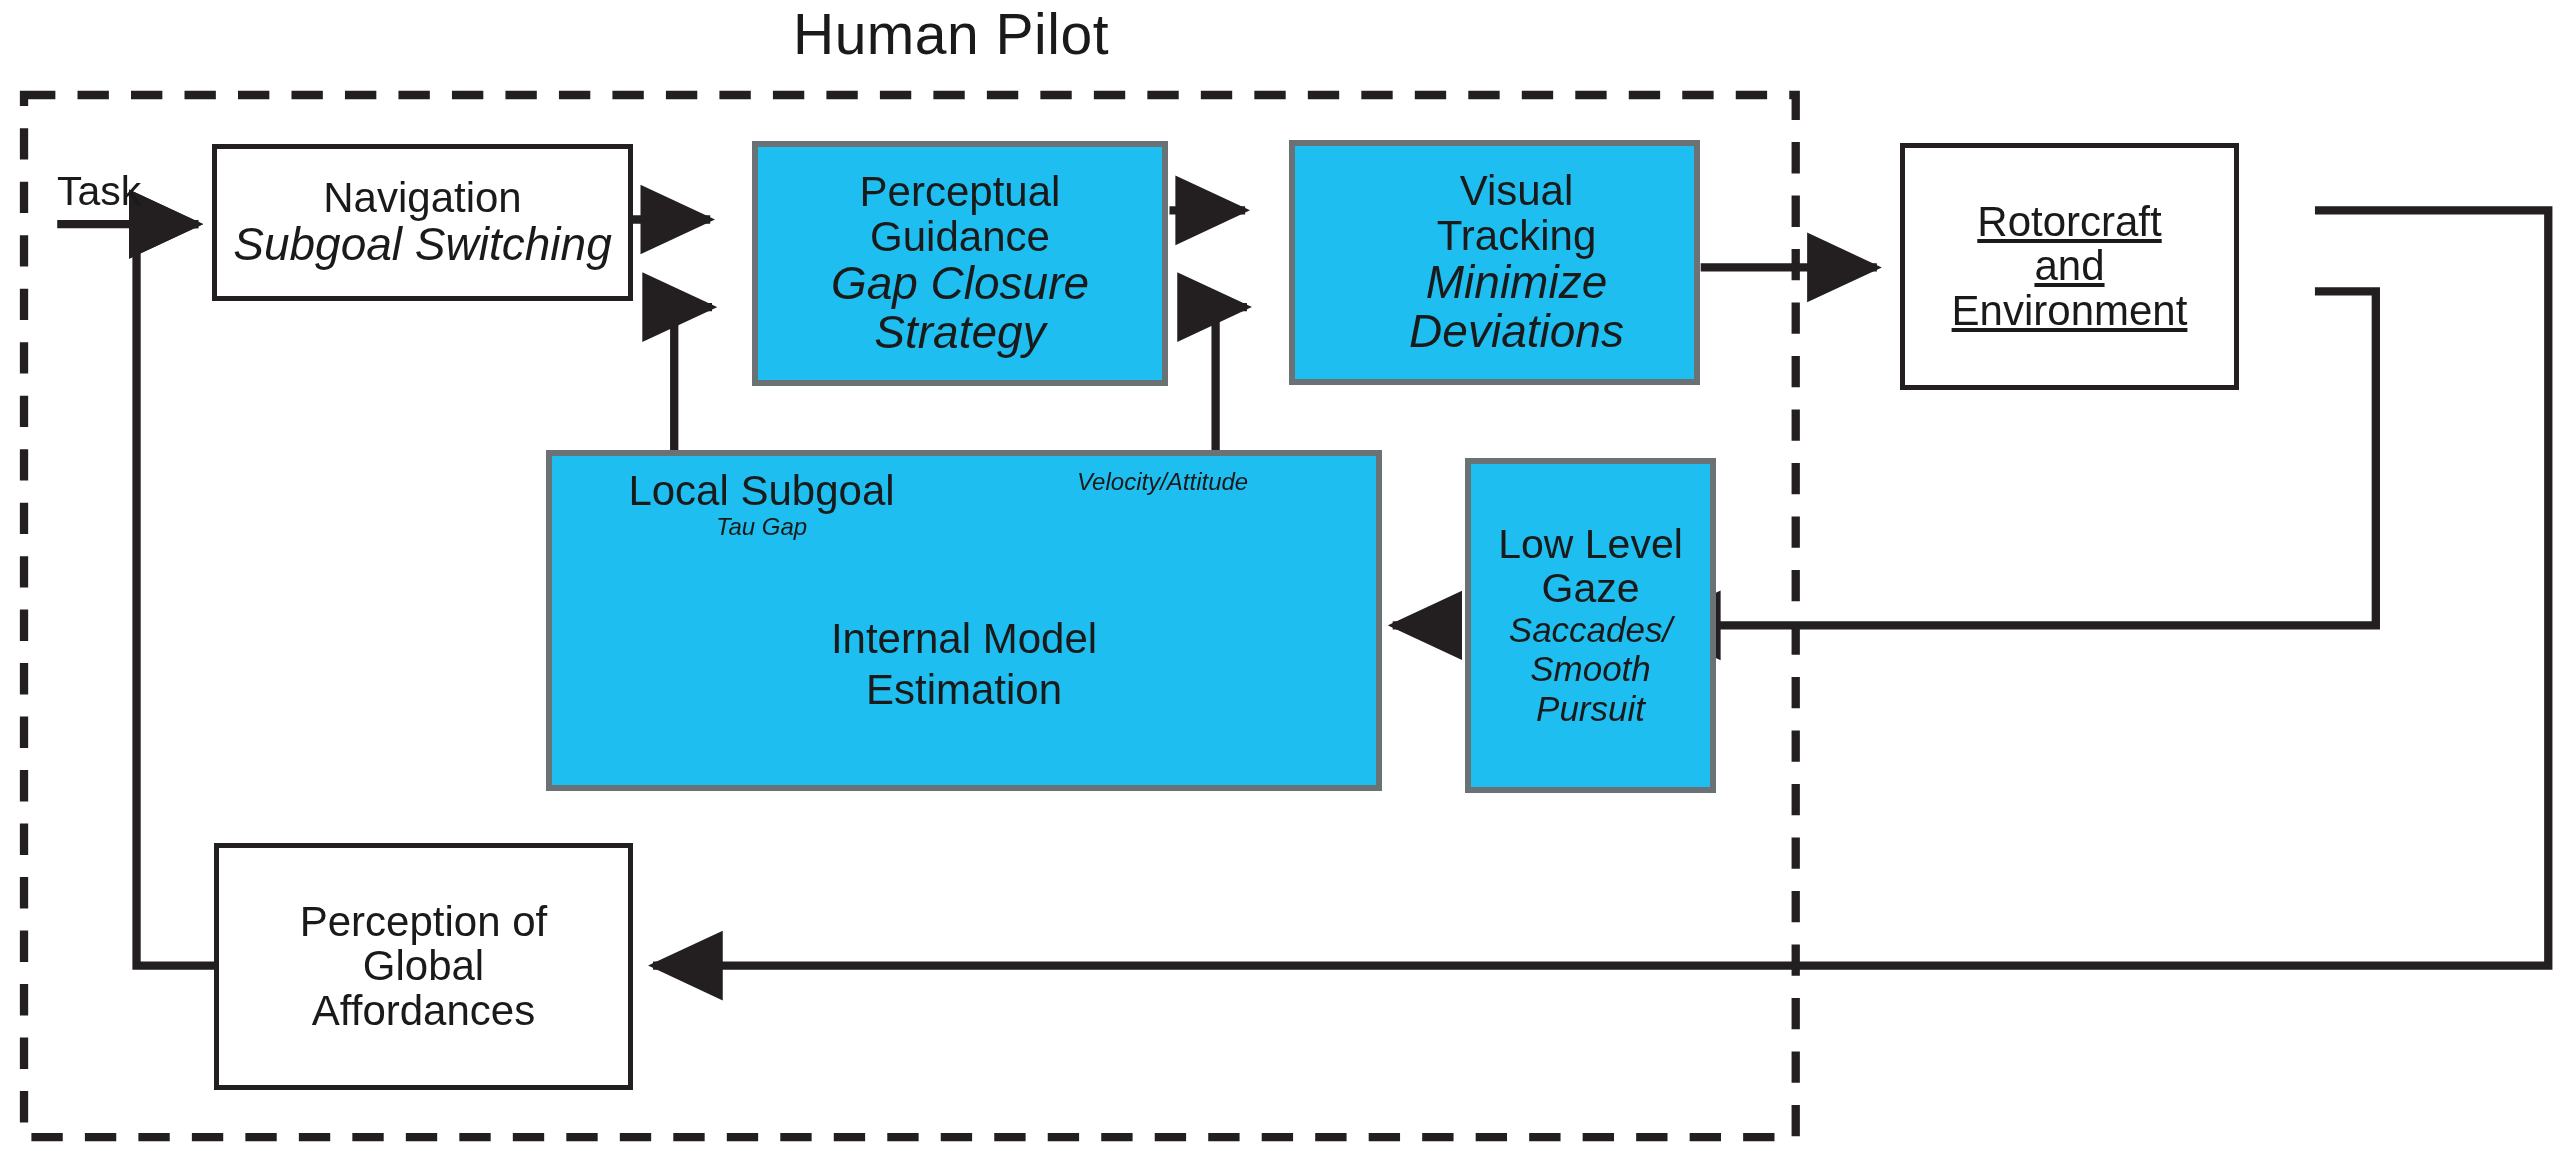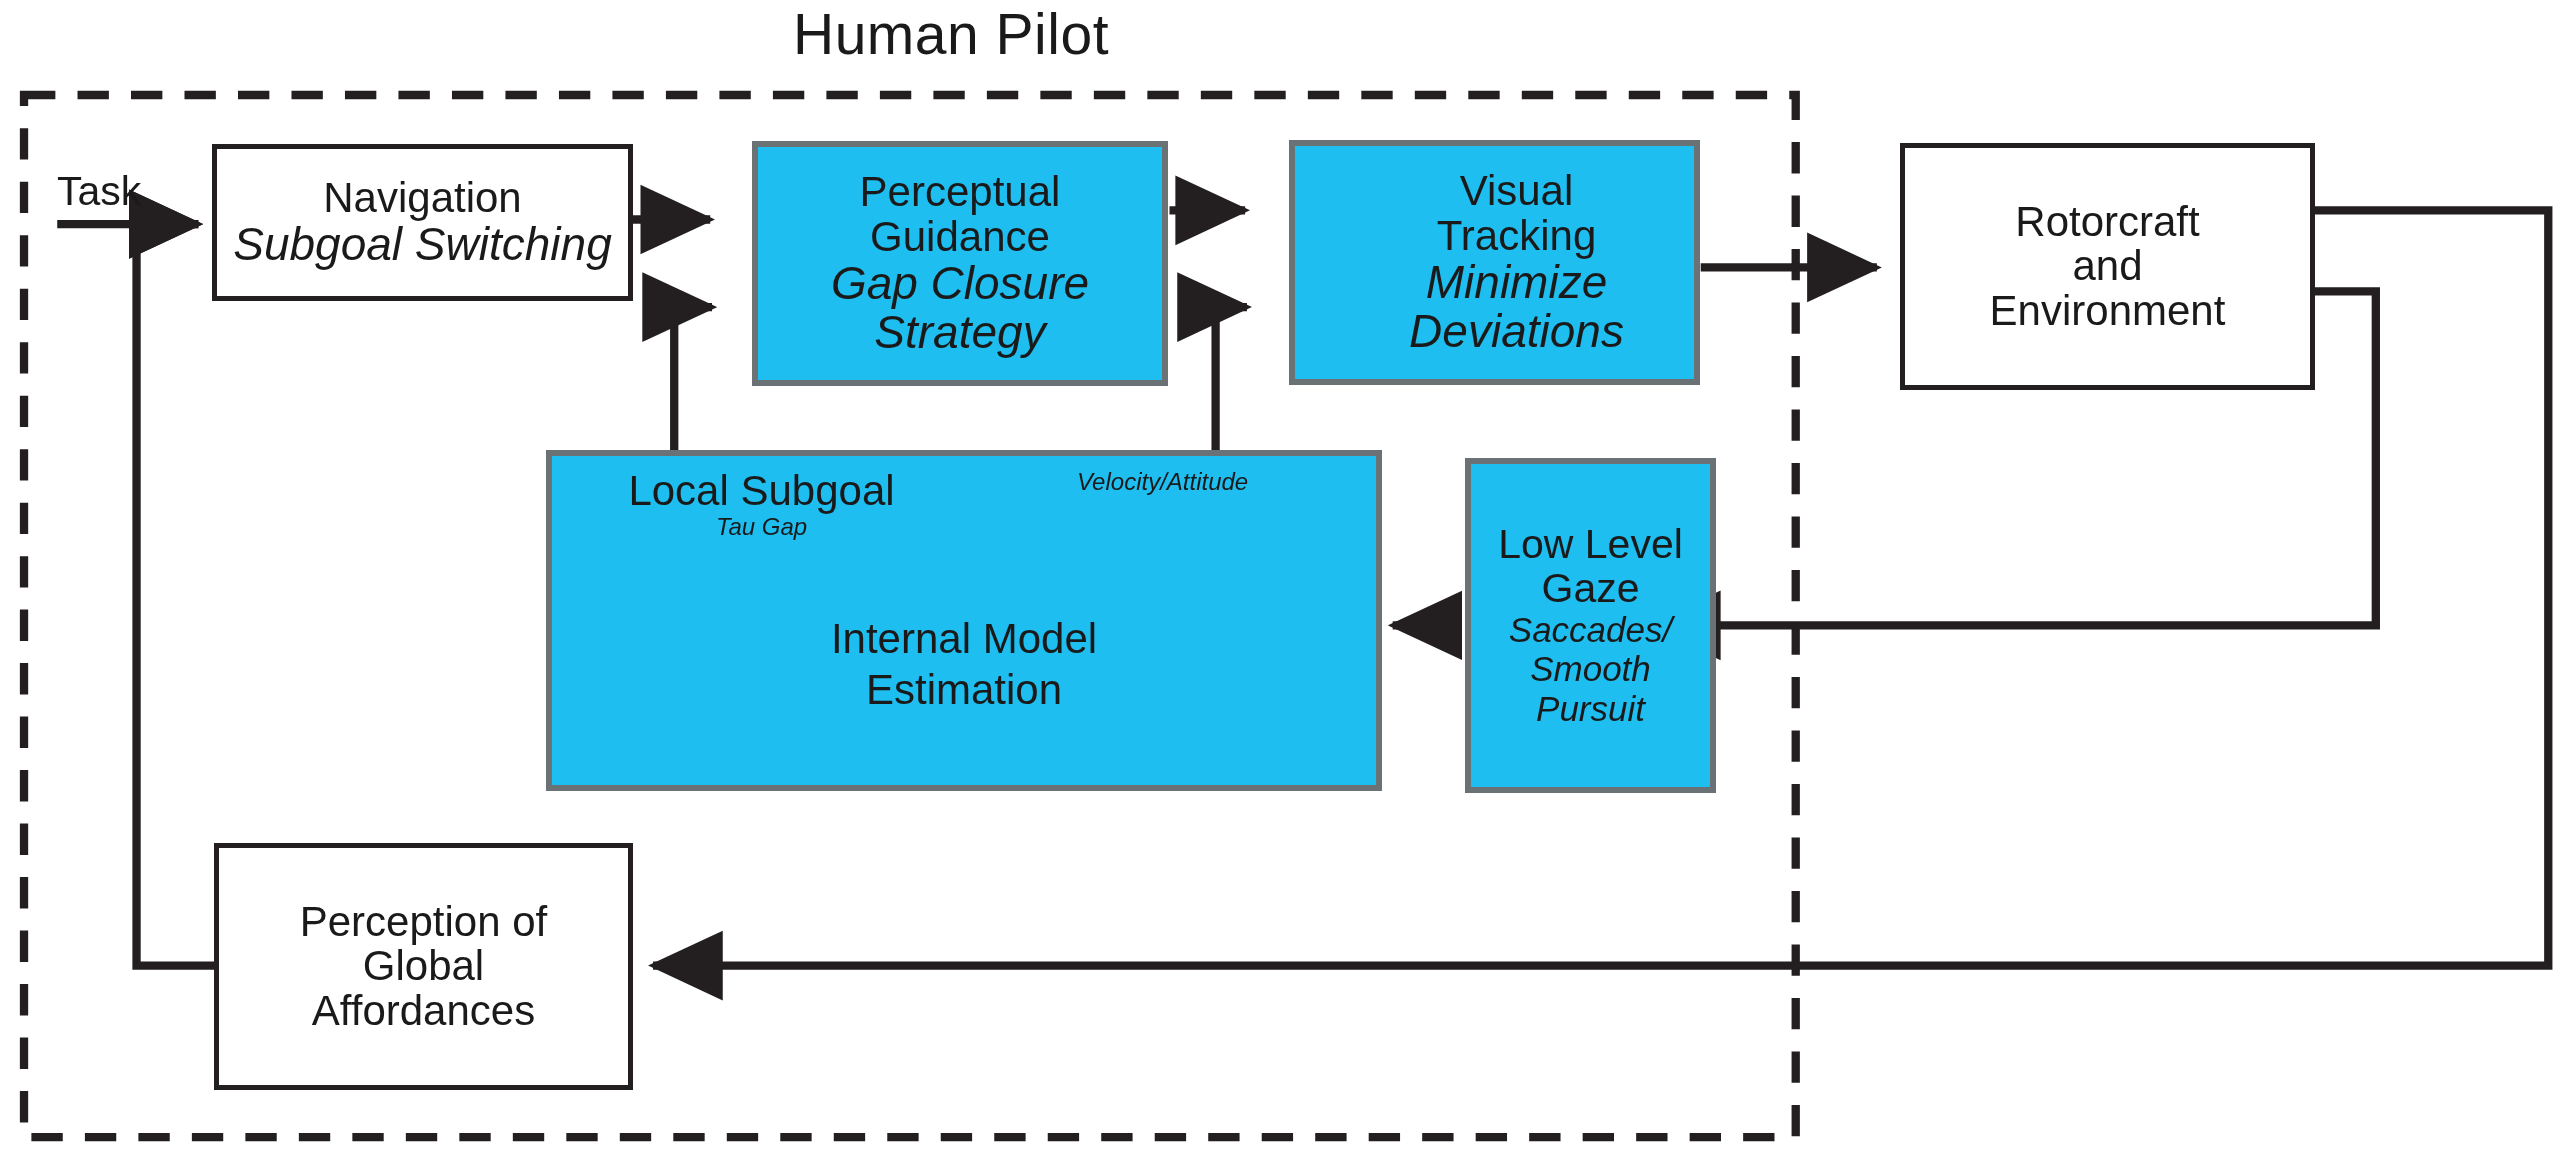--- a/index.html
+++ b/index.html
@@ -79,21 +79,21 @@
 Guidance</div>
     <div class="sub">Gap Closure Strategy</div>
   </div>
 
   <div class="node cyan" style="left:1289px;top:140px;width:411px;height:245px;padding-left:44px;">
     <div class="ttl">Visual
 Tracking</div>
     <div class="sub">Minimize Deviations</div>
   </div>
 
-  <div class="node white" style="left:1900px;top:143px;width:415px;height:247px;">
+  <div class="node white" style="left:1900px;top:143px;width:339px;height:247px;text-decoration:underline;">
     <div class="ttl">Rotorcraft
 and
 Environment</div>
   </div>
 
   <div class="imodel" style="left:546px;top:450px;width:836px;height:341px;">
     <div class="colL">
       <div class="ttl">Local Subgoal</div>
       <div class="sub">Tau Gap</div>
     </div>

